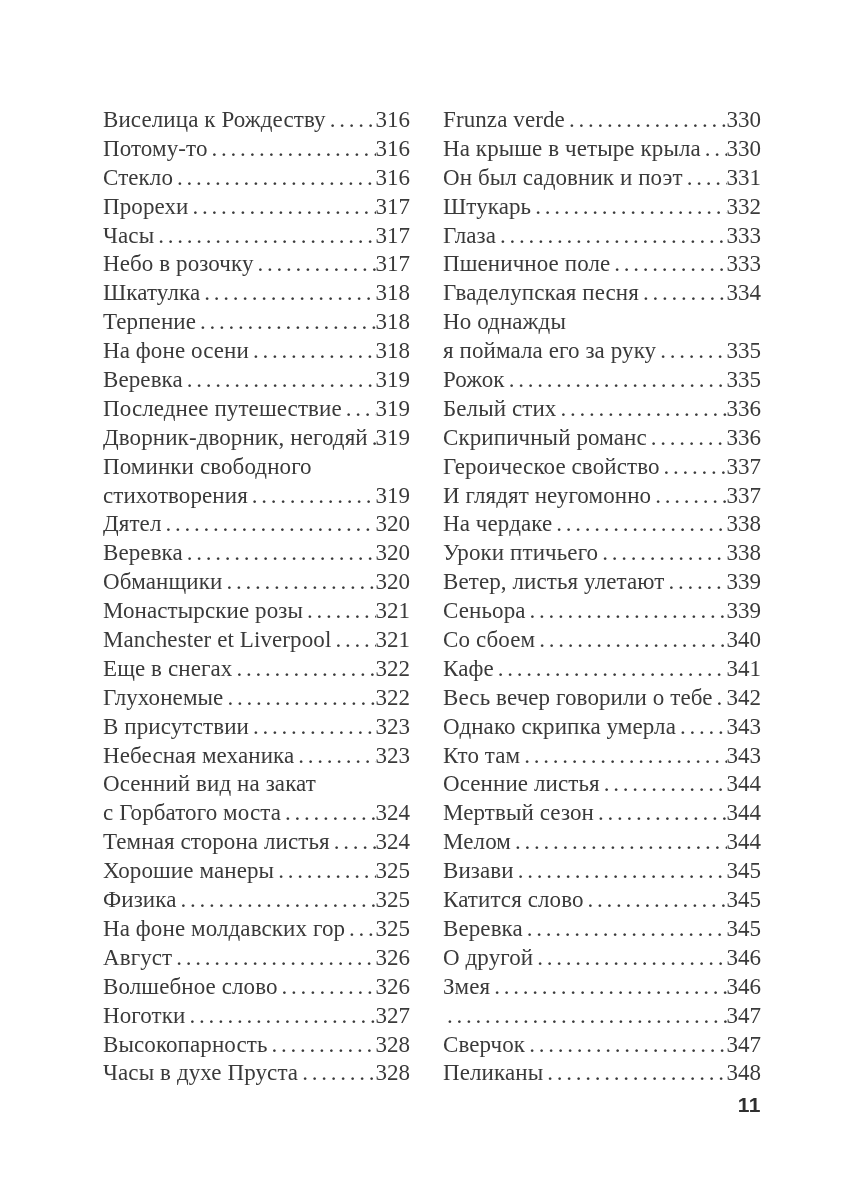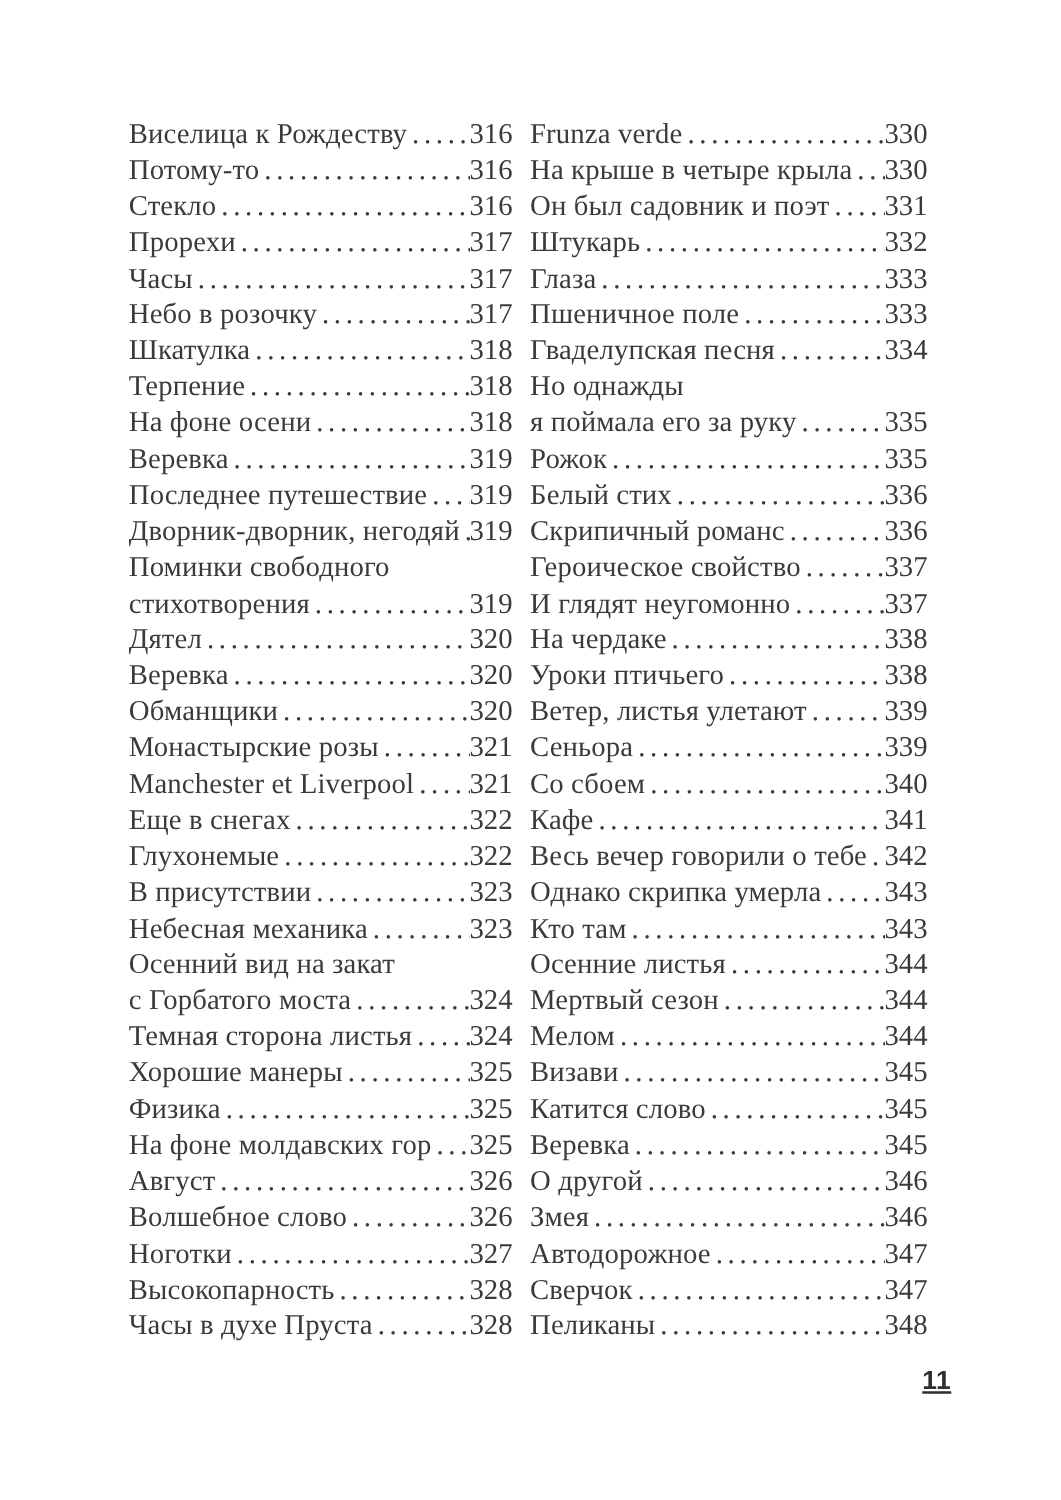--- a/index.html
+++ b/index.html
@@ -12,23 +12,23 @@
     width: 849px;
     height: 1200px;
     background: #ffffff;
     overflow: hidden;
     font-family: "Liberation Serif", "DejaVu Serif", serif;
     color: #3a3a3a;
   }
   .toc {
     position: absolute;
     left: 103px;
-    top: 93px;
+    top: 106px;
     display: flex;
-    gap: 14px;
+    gap: 33px;
   }
   .toc-col {
     display: block;
   }
   .toc-col.left  { width: 307px; }
   .toc-col.right { width: 318px; }
   .toc-row {
     display: flex;
     align-items: baseline;
     height: 28.9px;
@@ -54,21 +54,20 @@
   }
   .footer-page-number {
     position: absolute;
     right: 88px;
     top: 1093px;
     font-family: "Liberation Sans", "DejaVu Sans", sans-serif;
     font-size: 21px;
     font-weight: 700;
     color: #2f2f2f;
     letter-spacing: 0.5px;
-    text-decoration: underline;
   }
 </style>
 </head>
 <body>
 
 <div class="page">
   <div class="toc">
     <div class="toc-col left" id="col-left">
         <div class="toc-row">
           <span class="toc-title">Виселица к Рождеству</span>
@@ -385,21 +384,20 @@
           <span class="toc-title">О другой</span>
           <span class="dot-leader"> . . . . . . . . . . . . . . . . . . . . . . . . . . . . . . . . . . . . . . . . . . . . . . . . . . . . . . . . . . . .</span>
           <span class="toc-page">346</span>
         </div>
         <div class="toc-row">
           <span class="toc-title">Змея</span>
           <span class="dot-leader"> . . . . . . . . . . . . . . . . . . . . . . . . . . . . . . . . . . . . . . . . . . . . . . . . . . . . . . . . . . . .</span>
           <span class="toc-page">346</span>
         </div>
         <div class="toc-row">
-          <span class="toc-title">Автодорожное</span>
           <span class="dot-leader"> . . . . . . . . . . . . . . . . . . . . . . . . . . . . . . . . . . . . . . . . . . . . . . . . . . . . . . . . . . . .</span>
           <span class="toc-page">347</span>
         </div>
         <div class="toc-row">
           <span class="toc-title">Сверчок</span>
           <span class="dot-leader"> . . . . . . . . . . . . . . . . . . . . . . . . . . . . . . . . . . . . . . . . . . . . . . . . . . . . . . . . . . . .</span>
           <span class="toc-page">347</span>
         </div>
         <div class="toc-row">
           <span class="toc-title">Пеликаны</span>

